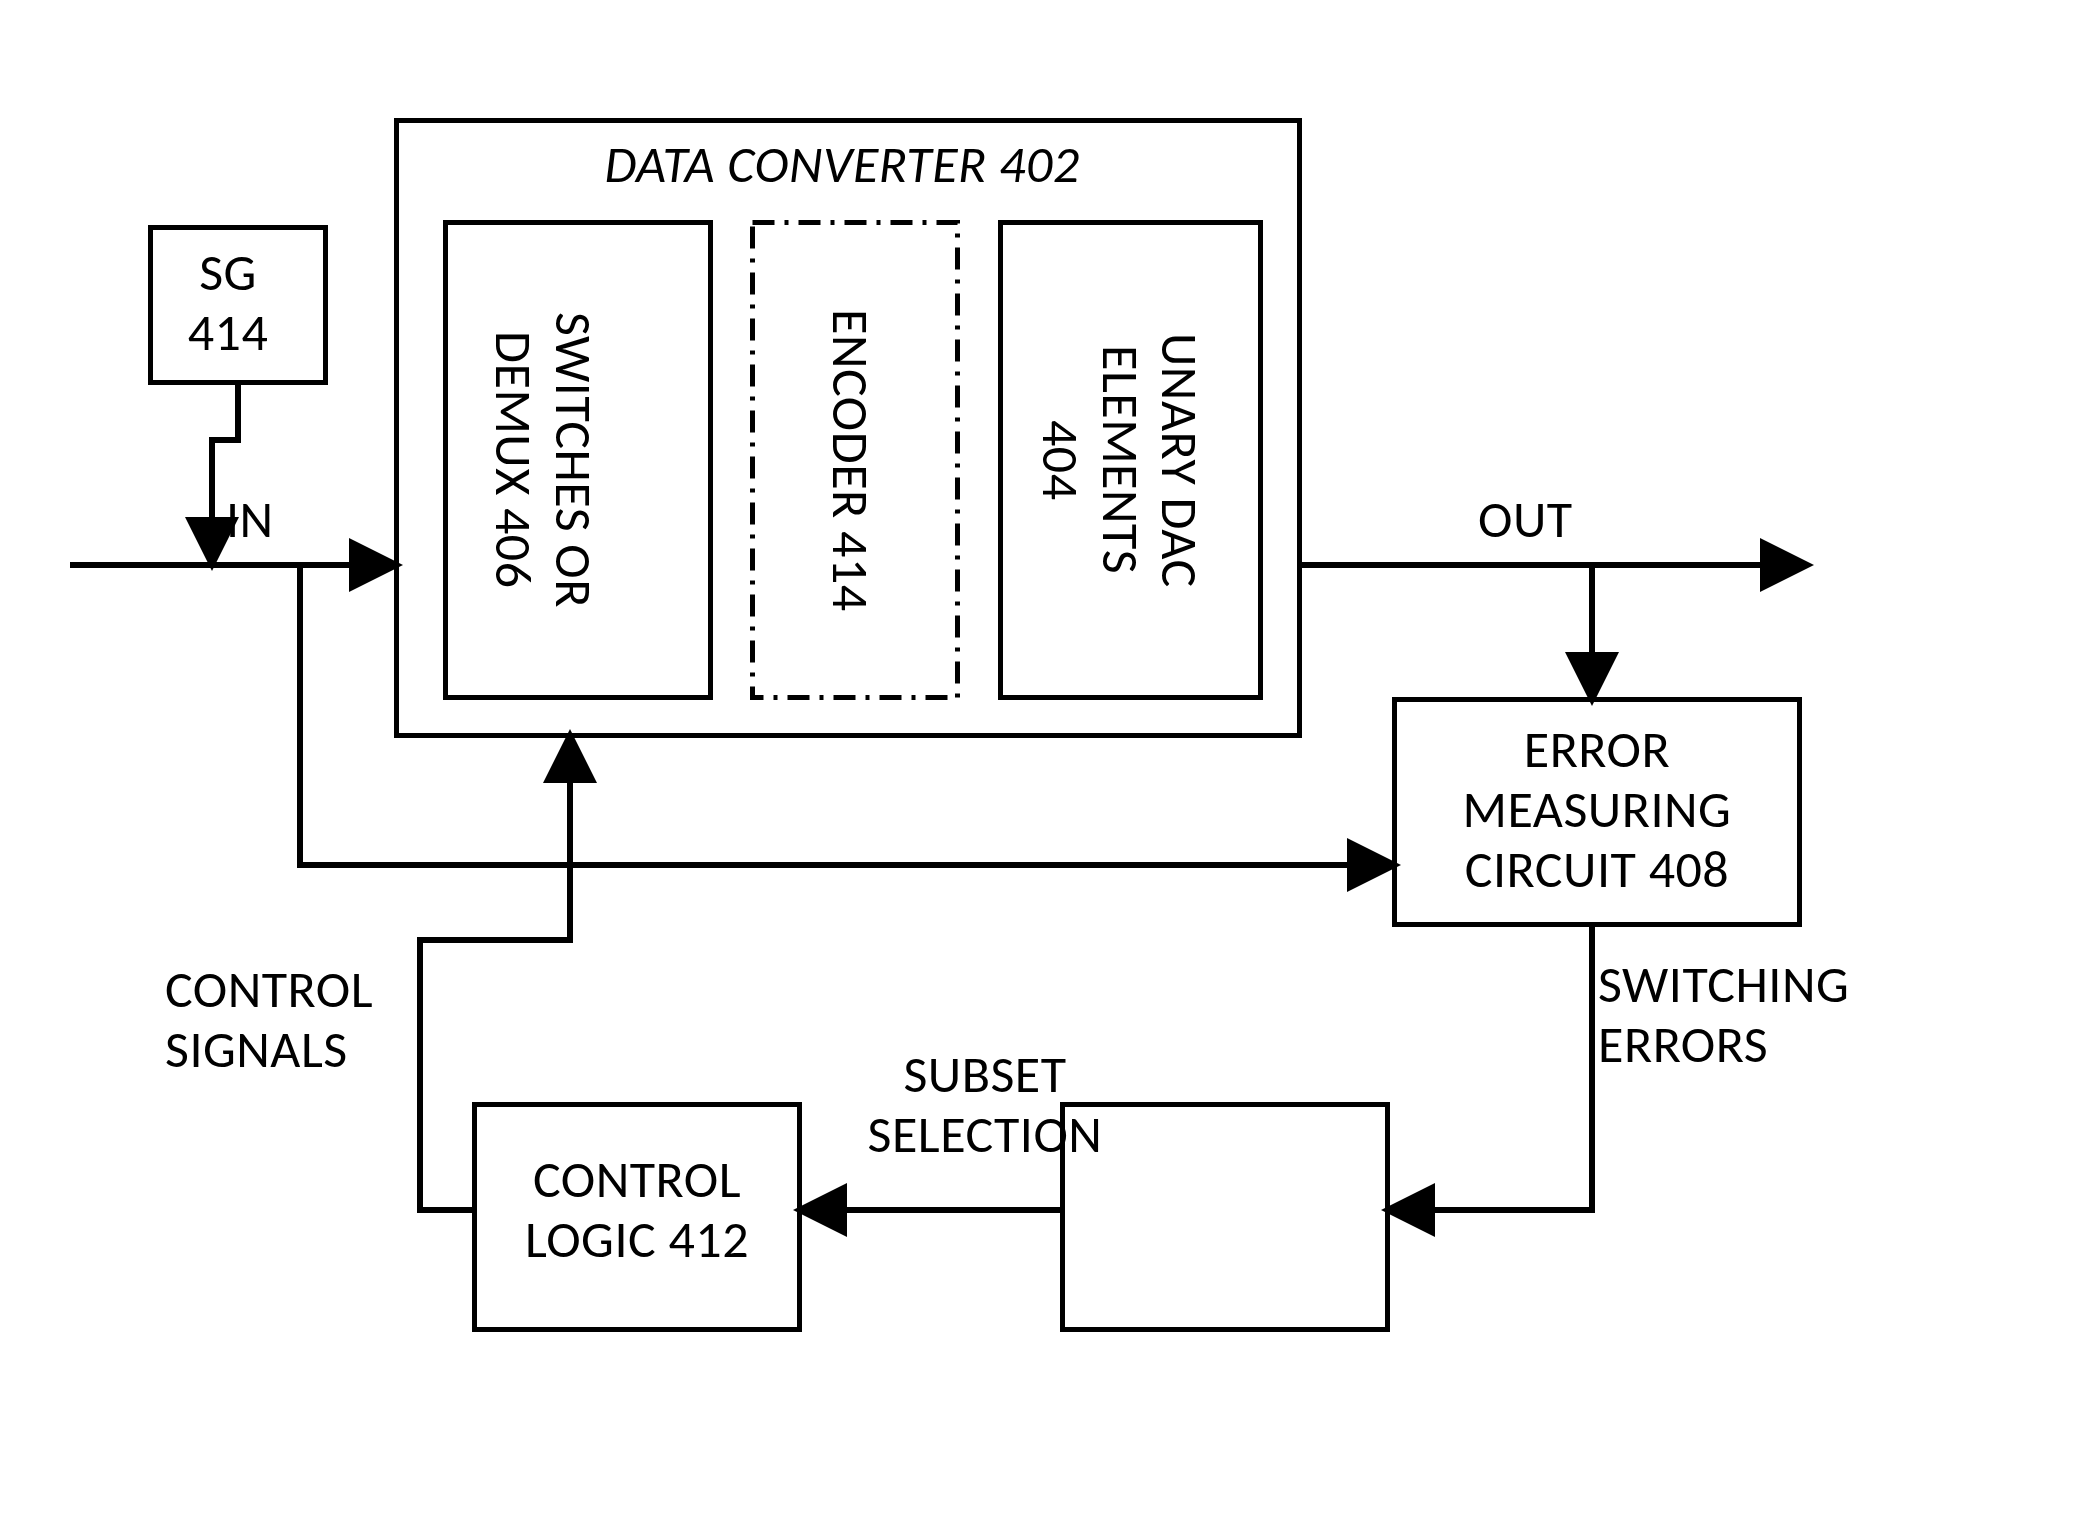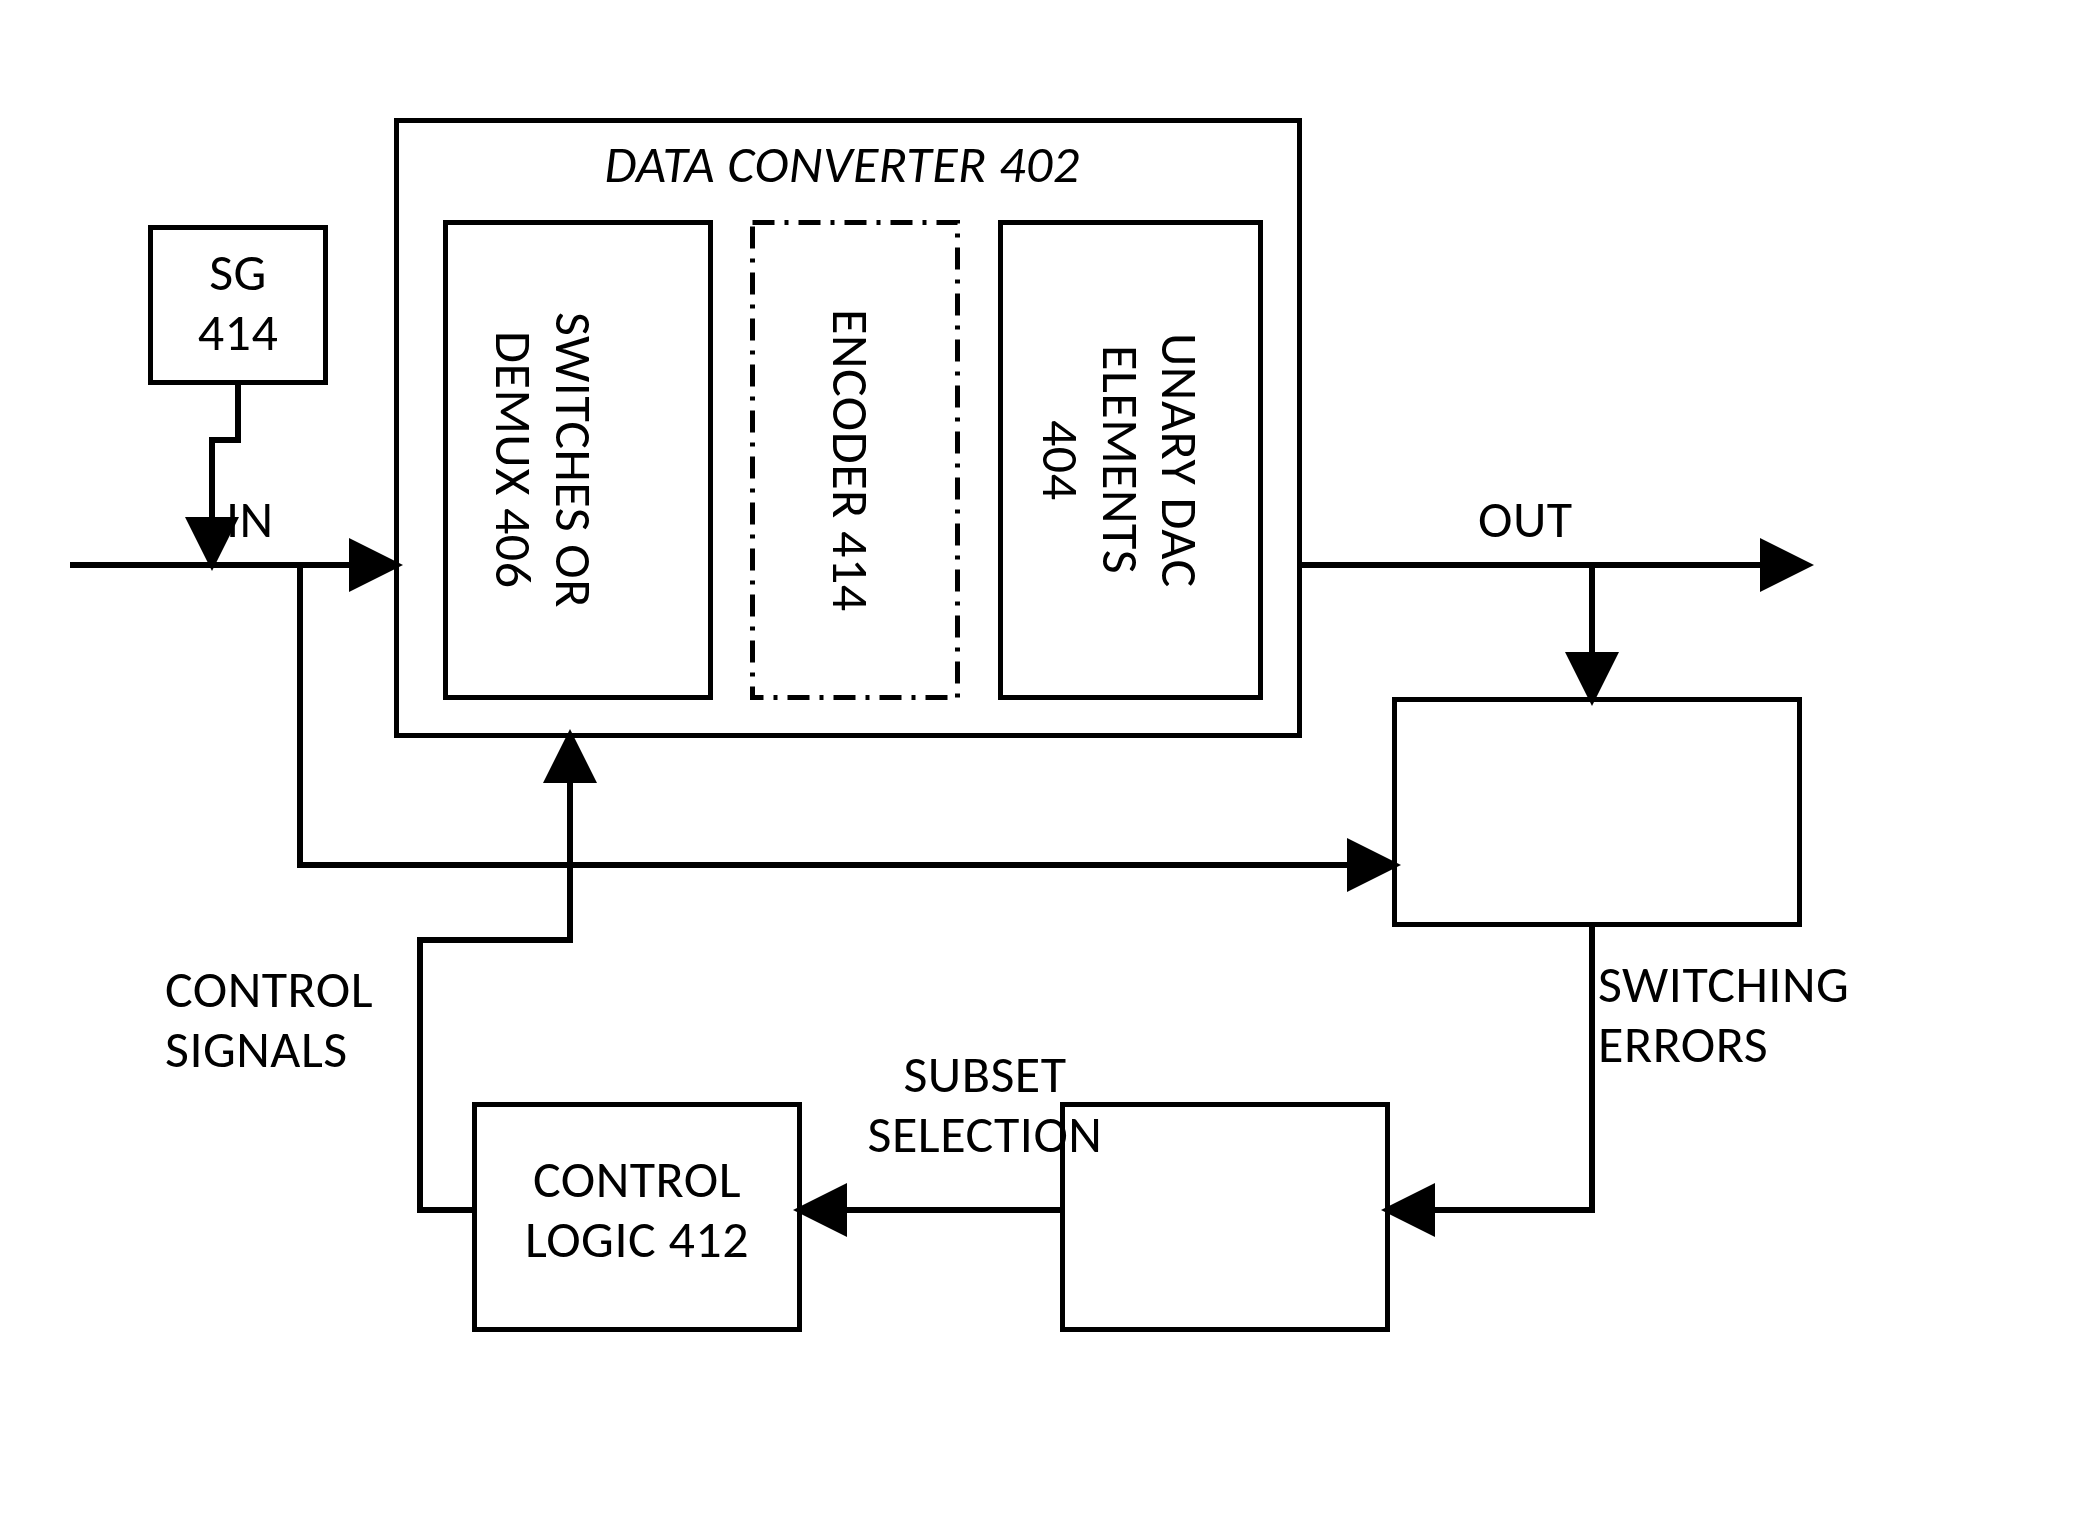--- a/index.html
+++ b/index.html
@@ -46,21 +46,21 @@
     border: none;
     box-sizing: border-box;
   }
 </style>
 </head>
 <body>
 
 <div id="stage">
 
   <div class="box" style="left:148px; top:225px; width:180px; height:160px;"></div>
-  <div class="label" style="left:148px; top:243px; width:180px;">SG
+  <div class="label" style="left:138px; top:243px; width:180px;">SG
 414</div>
 
   <div class="box" style="left:394px; top:118px; width:908px; height:620px;"></div>
   <div class="label" style="left:388px; top:135px; width:908px;font-style:italic;">DATA CONVERTER 402</div>
 
   <div class="box" style="left:443px; top:220px; width:270px; height:480px;"></div>
   <div class="vlabel" style="left:483px; top:240px; height:440px;">SWITCHES OR
 DEMUX 406</div>
 
   <div class="dashdot" style="position:absolute; left:750px; top:220px; width:210px; height:480px;">
@@ -69,20 +69,23 @@
     </svg>
   </div>
   <div class="vlabel" style="left:820px; top:240px; height:440px;">ENCODER 414</div>
 
   <div class="box" style="left:998px; top:220px; width:265px; height:480px;"></div>
   <div class="vlabel" style="left:1030px; top:240px; height:440px;">UNARY DAC
 ELEMENTS
 404</div>
 
   <div class="box" style="left:1392px; top:697px; width:410px; height:230px;"></div>
+  <div class="label" style="left:1392px; top:720px; width:410px;">ERROR
+MEASURING
+CIRCUIT 408</div>
 
   <div class="box" style="left:472px; top:1102px; width:330px; height:230px;"></div>
   <div class="label" style="left:472px; top:1150px; width:330px;">CONTROL
 LOGIC 412</div>
 
   <div class="box" style="left:1060px; top:1102px; width:330px; height:230px;"></div>
 
   <div class="label" style="left:226px; top:490px; width:120px; text-align:left;">IN</div>
   <div class="label" style="left:1478px; top:490px; width:160px; text-align:left;">OUT</div>
   <div class="label" style="left:165px; top:960px; width:300px; text-align:left;">CONTROL

